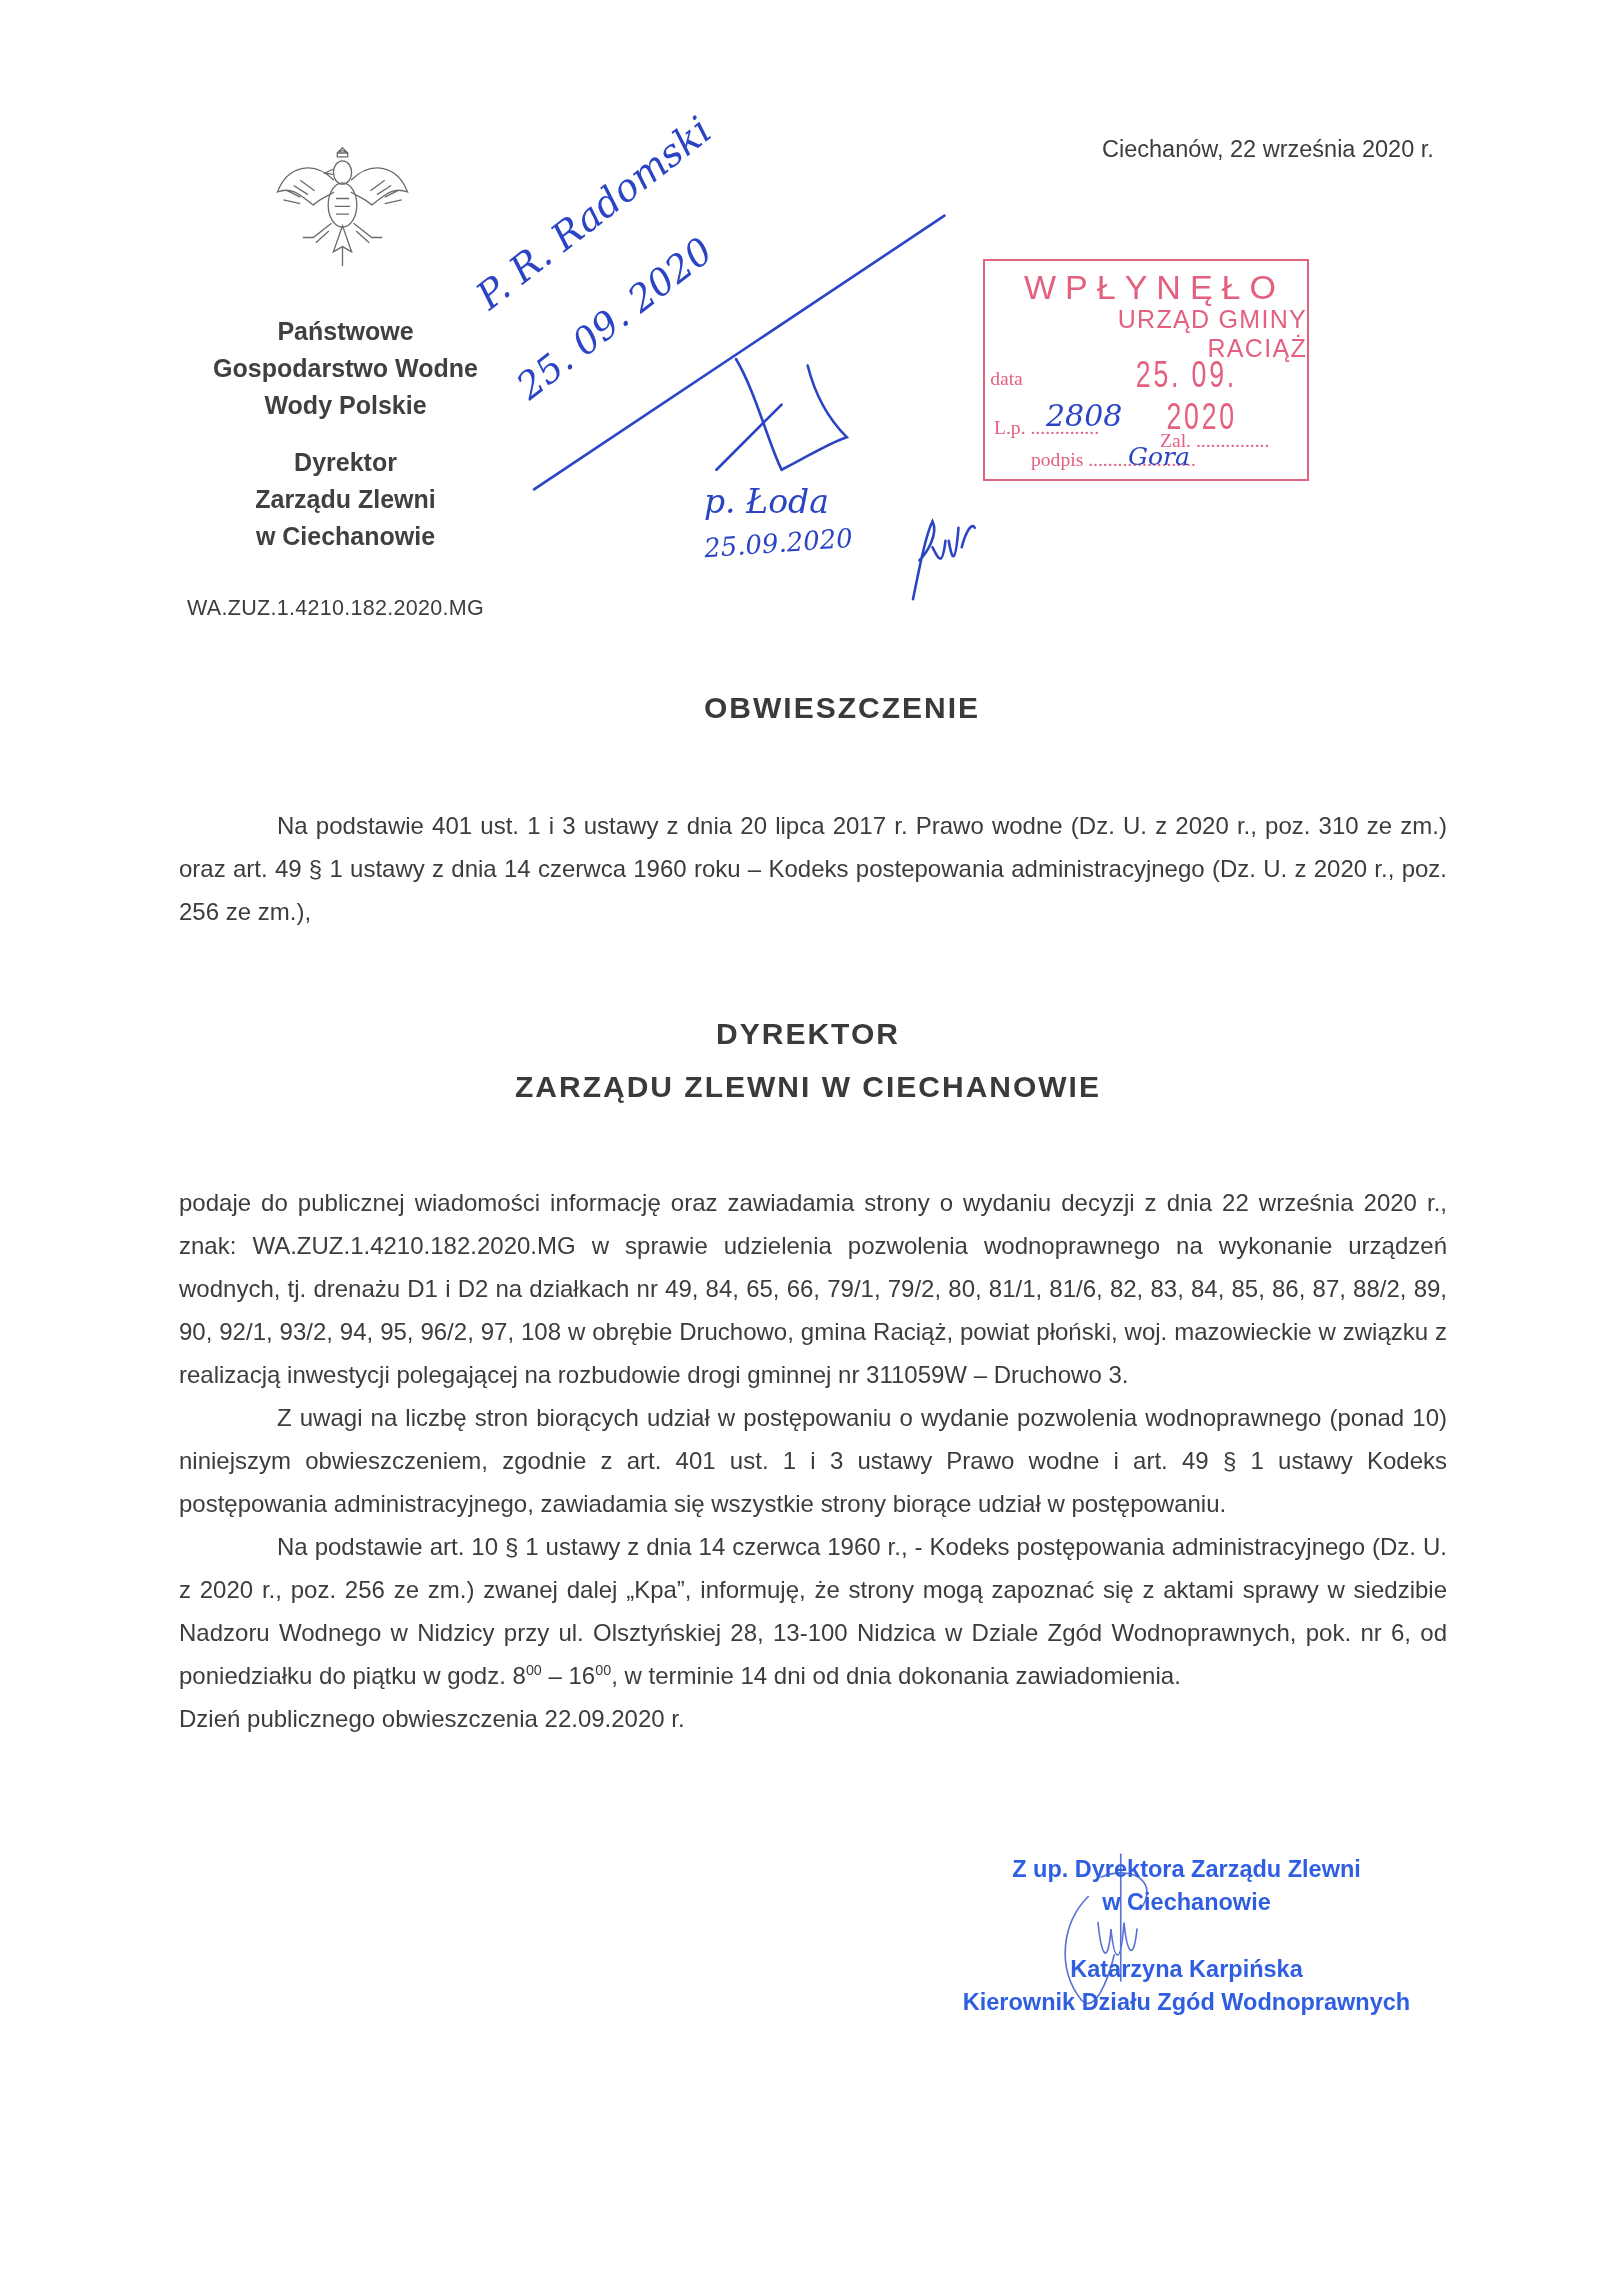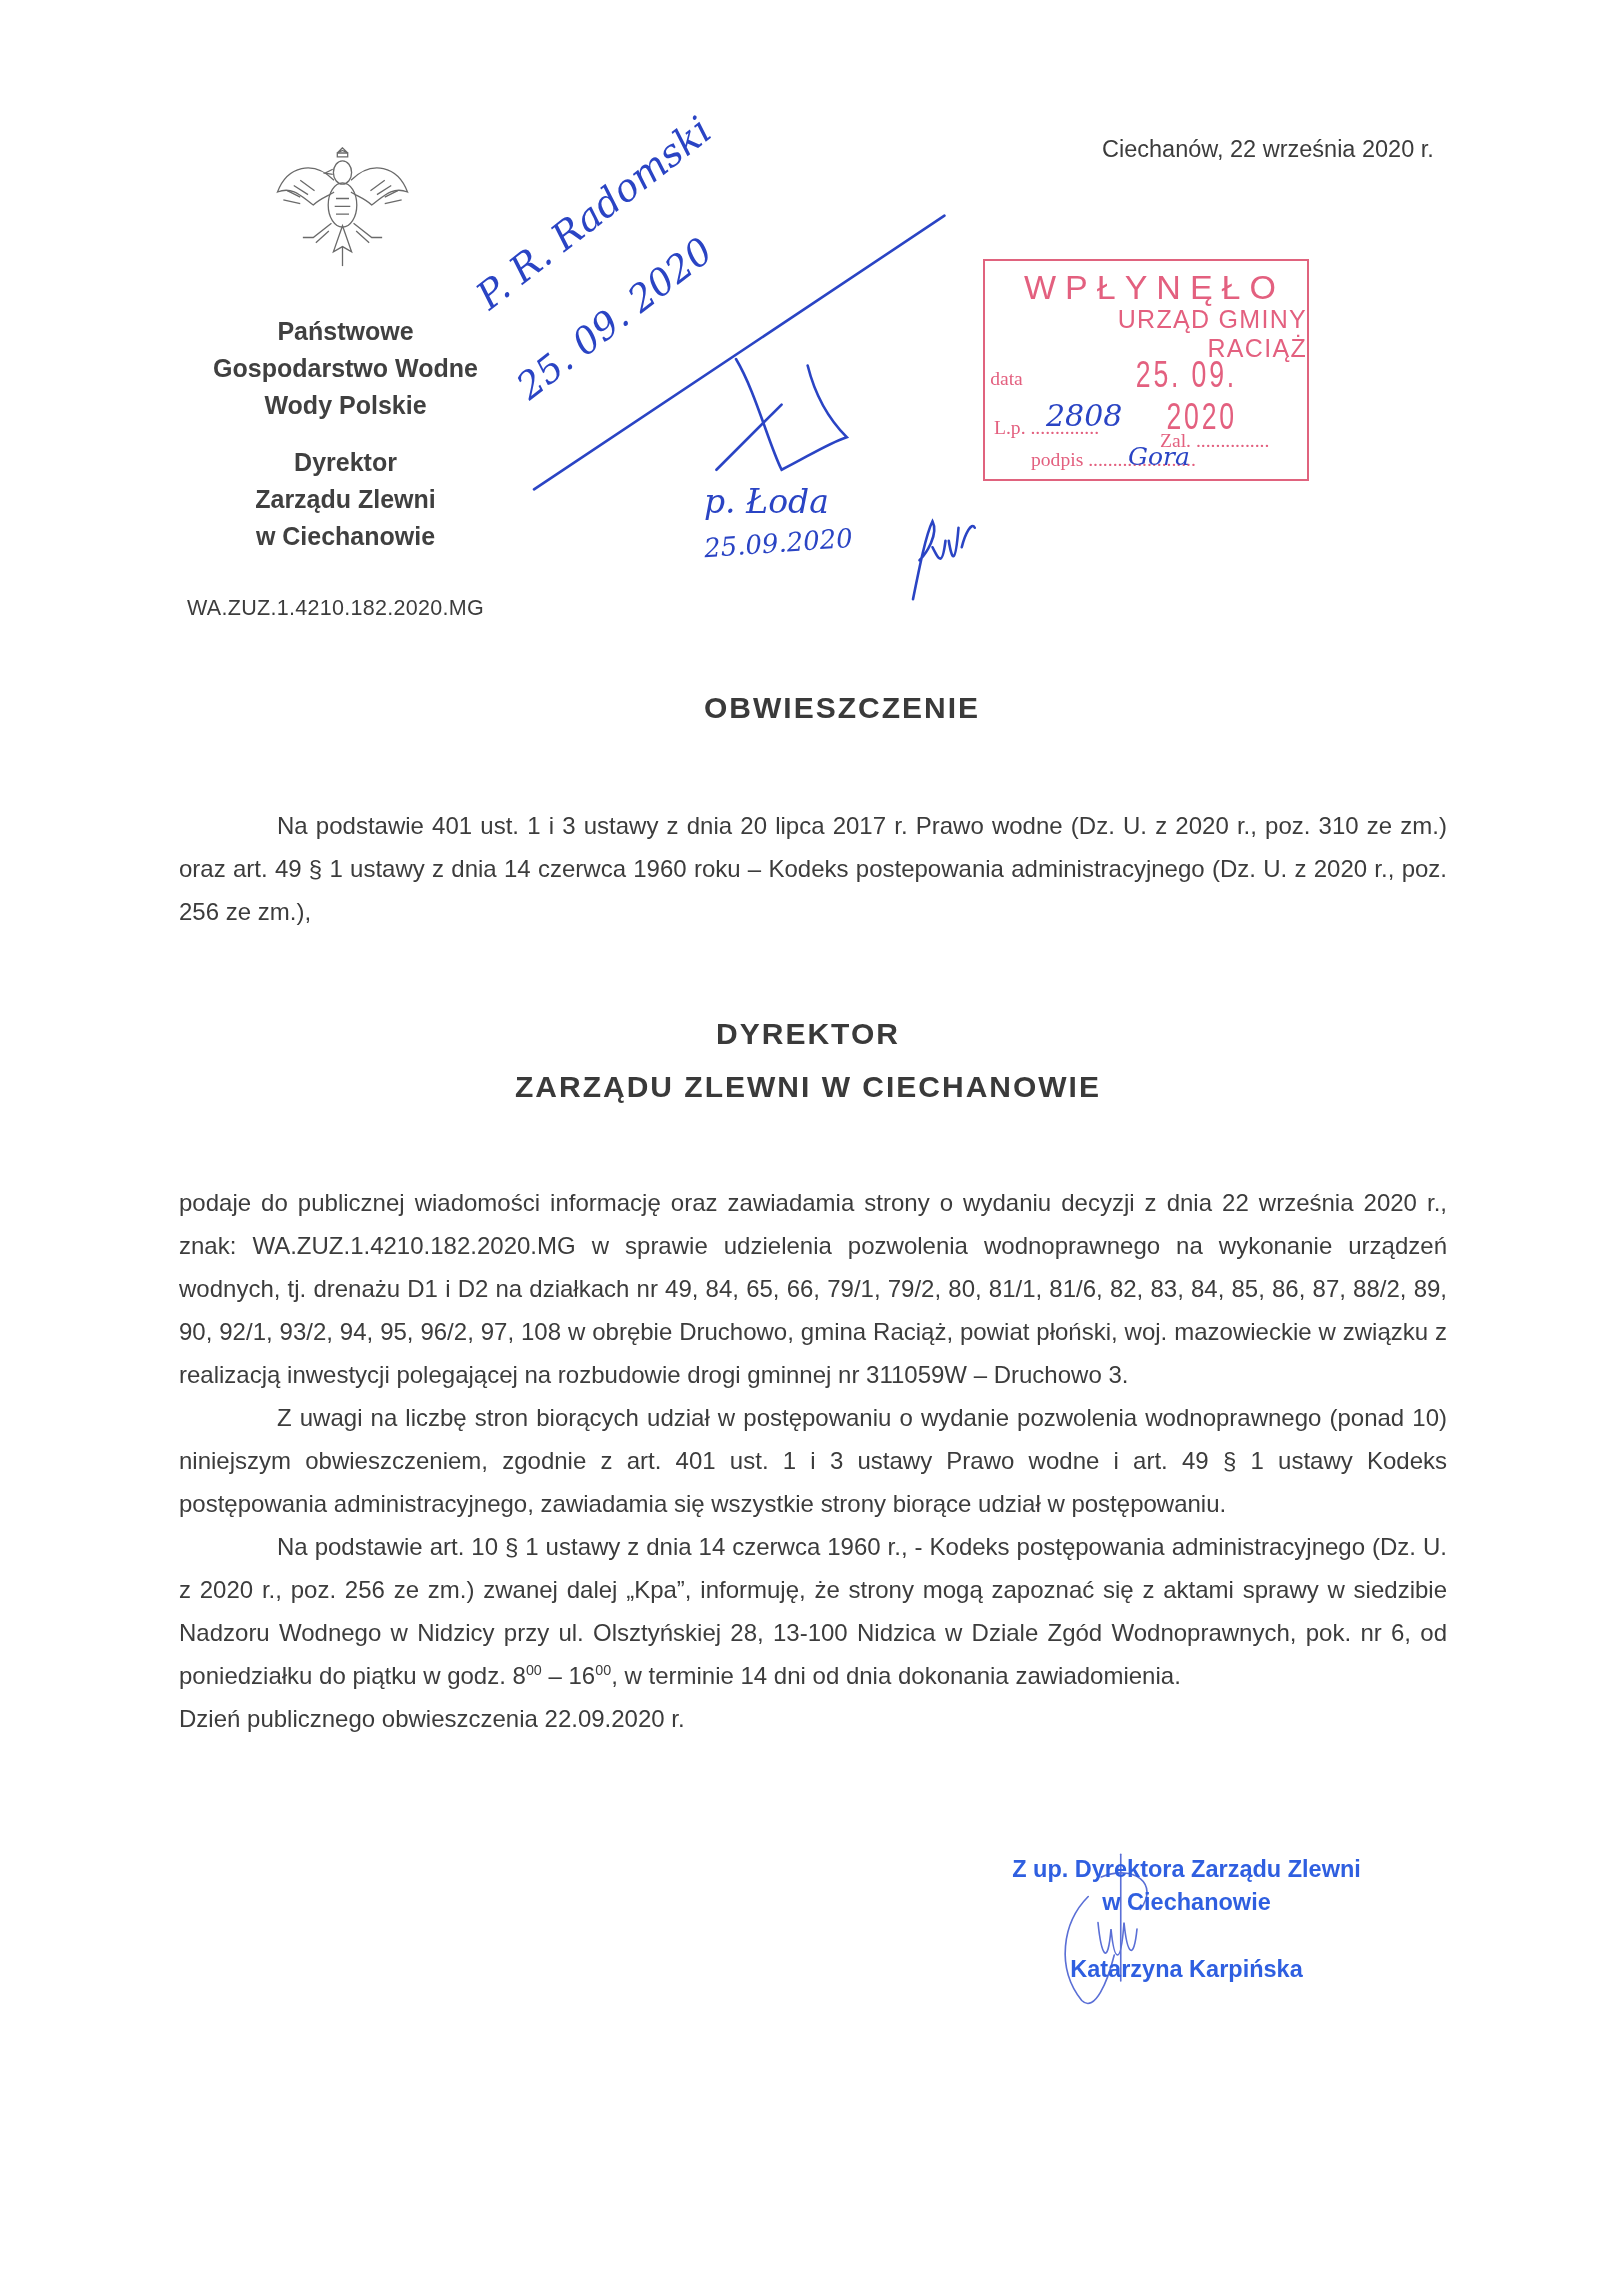--- a/index.html
+++ b/index.html
@@ -143,14 +143,15 @@
     <path d="M80 70 C40 110, 30 180, 70 230 C90 250, 110 200, 120 160"></path>
     <path d="M95 110 C100 160, 110 180, 115 120 C120 170, 130 180, 135 110 C140 160, 150 170, 155 120"></path>
     <path d="M100 40 C150 20, 190 50, 160 90"></path>
   </g>
 </svg>
 <div id="signature" class="abs">
   <div>Z up. Dyrektora Zarządu Zlewni</div>
   <div>w Ciechanowie</div>
   <div class="gap"></div>
   <div>Katarzyna Karpińska</div>
+  <div>Kierownik Działu Zgód Wodnoprawnych</div>
 </div>
 
 
 </body></html>

